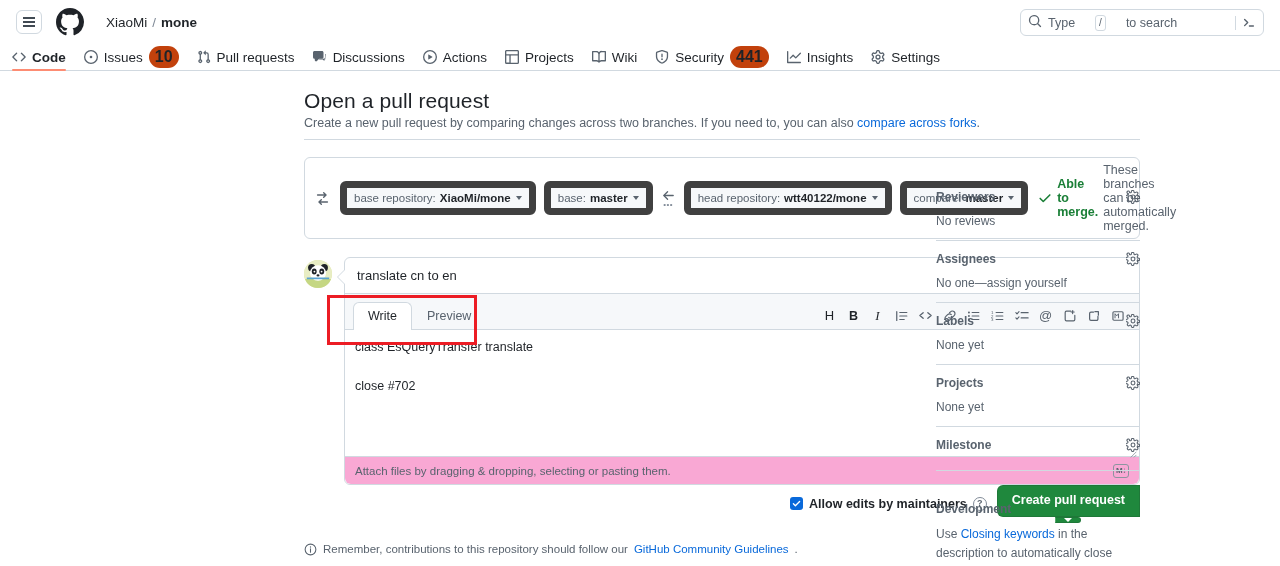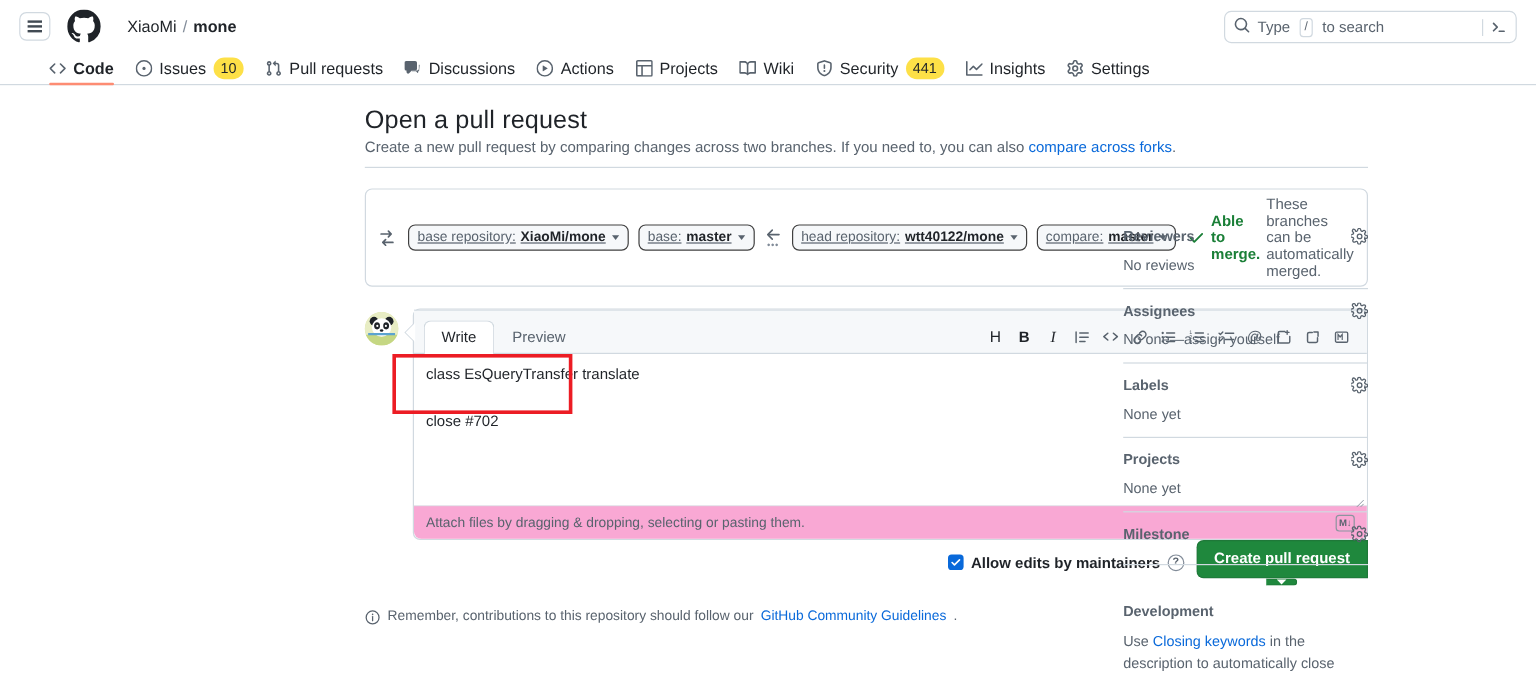--- a/index.html
+++ b/index.html
@@ -53,38 +53,38 @@
     border: 1px solid #d1d9e0;
     border-radius: 6px;
     display: flex; align-items: center;
     padding: 0 7px;
     background: #ffffff;
     cursor: text;
   }
   .search-wrap .mag { flex: 0 0 auto; margin-right: 6px; }
   .search-ph {
     font-size: 12.5px; color: #59636e;
-    display: flex; align-items: center; gap: 8px;
+    display: flex; align-items: center; gap: 20px;
     flex: 1 1 auto;
   }
   .slash-key {
     border: 1px solid #d1d9e0;
     border-radius: 3px;
     font-size: 10px;
     line-height: 1;
     padding: 2px 3px;
     color: #59636e;
   }
   .term-btn { display:flex; align-items:center; gap:5px; color:#59636e; }
   .vdiv { width:1px; height:14px; background:#d1d9e0; }
 
   
   .repo-nav {
     height: 27px;
-    padding: 0 33px;
+    padding: 0 4px;
     display: flex;
     align-items: flex-start;
     gap: 2px;
     border-bottom: 1px solid #d1d9e0;
     background: #ffffff;
   }
   .nav-item {
     display: flex; align-items: center; gap: 6px;
     padding: 0 8px;
     height: 26px;
@@ -97,27 +97,27 @@
   .nav-item.active { font-weight: 600; }
   .nav-item.active::after {
     content: "";
     position: absolute;
     left: 8px; right: 8px; bottom: -1px;
     height: 2px;
     background: #fd8c73;
     border-radius: 6px;
   }
   .nav-item .counter {
-    background: #fde047;
+    background: #c2410c;
     border-radius: 20px;
-    font-size: 12px;
+    font-size: 16px;
     line-height: 1;
     padding: 3px 6px;
     color: #1f2328;
-    font-weight: 400;
+    font-weight: 700;
   }
   .nav-icon { display:inline-flex; align-items:center; color:#59636e; }
 
   
   .page {
     padding: 18px 0 0 0;
   }
   .container {
     width: 836px;
     margin-left: 304px;
@@ -148,30 +148,29 @@
     border: 1px solid #d1d9e0;
     border-radius: 6px;
     background: #ffffff;
     display: flex;
     align-items: center;
     padding: 5px 10px;
     gap: 8px;
   }
   .swap-ico { color: #59636e; display:flex; align-items:center; padding-right:2px;}
   .branch-btn {
-    border: 1px solid #404040;
+    border: 7px solid #404040;
     border-radius: 6px;
     background: #f6f8fa;
     font-size: 11.5px;
     color: #59636e;
     padding: 4px 7px;
     display: flex; align-items: center; gap: 4px;
     cursor: pointer;
     white-space: nowrap;
-    text-decoration: underline;
   }
   .branch-btn b { color: #1f2328; font-weight: 600; }
   .caret {
     width: 0; height: 0;
     border-left: 3.5px solid transparent;
     border-right: 3.5px solid transparent;
     border-top: 4px solid #59636e;
     margin-left: 1px;
   }
   .arrow-dots {
@@ -632,20 +631,21 @@
             <circle cx="25.1" cy="16.6" r="1.3" fill="#ffffff"></circle>
             <ellipse cx="20" cy="22" rx="2.1" ry="1.5" fill="#1f2328"></ellipse>
             <path d="M4 25h32v2.6H4z" fill="#5ba3d0"></path>
           </svg>
         </span>
       </div>
 
       <div class="comment-col">
         <div class="comment-box">
 
+          <input class="title-input" type="text" value="translate cn to en" style="">
           <div class="title-divider"></div>
 
           <div class="tabs-row">
             <div class="md-tab active">Write</div>
             <div class="md-tab">Preview</div>
 
             <div class="md-toolbar">
               <span class="tb tb-h">H</span>
               <span class="tb tb-b">B</span>
               <span class="tb tb-i">I</span>

